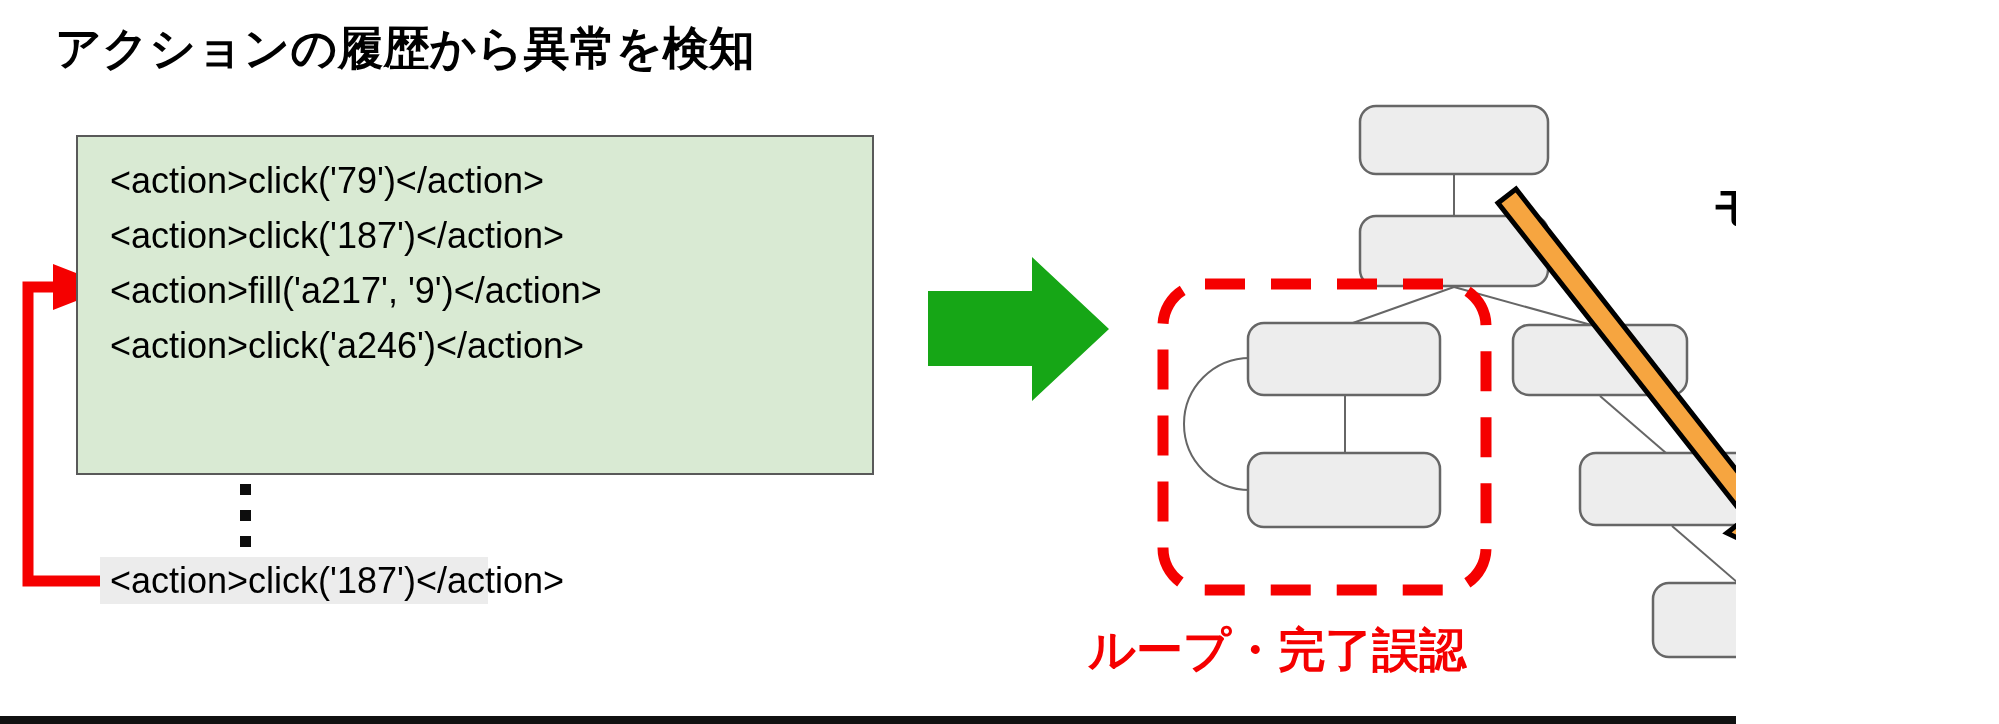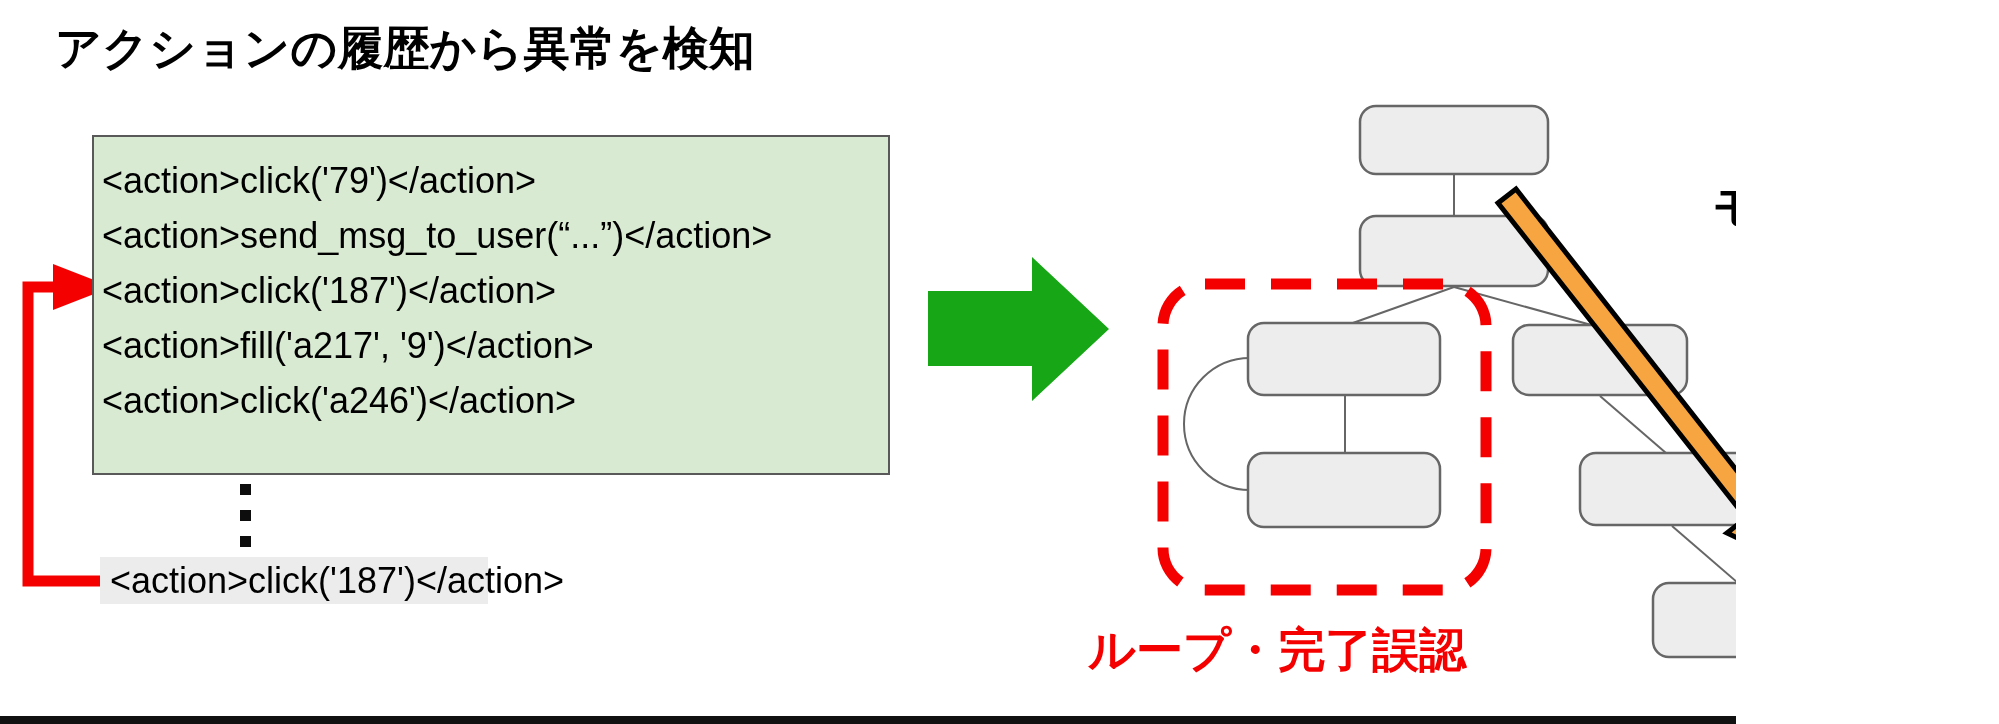--- a/index.html
+++ b/index.html
@@ -4,23 +4,23 @@
 <style>
   html,body{margin:0;padding:0;background:#fff;}
   .canvas{
     position:relative;width:1736px;height:724px;overflow:hidden;background:#fff;
     font-family:"Liberation Sans","DejaVu Sans",sans-serif;color:var(--text,#000);
   }
   .title{position:absolute;font-weight:bold;font-size:46px;white-space:nowrap;}
   .title.left{left:55px;top:18px;}
   .title.right{left:1212px;top:18px;}
   .code-box{
-    position:absolute;left:92px;top:135px;width:798px;height:340px;box-sizing:border-box;
+    position:absolute;left:76px;top:135px;width:798px;height:340px;box-sizing:border-box;
     background:var(--code_box_bg,#d9ead3);border:2px solid var(--code_box_border,#595959);
-    padding:16px 0 0 8px;
+    padding:16px 0 0 32px;
   }
   .code-line{font-size:36px;line-height:55px;white-space:nowrap;}
   .dots{position:absolute;left:240px;top:484px;width:12px;}
   .dots .sq{display:block;width:11px;height:11px;background:#0d0d0d;margin:0 0 15px 0;}
   .sr-only{position:absolute;width:1px;height:1px;overflow:hidden;clip:rect(0 0 0 0);white-space:nowrap;}
   .repeat-line{
     position:absolute;left:100px;top:557px;width:388px;height:47px;
     background:var(--highlight_bg,#ececec);font-size:36px;line-height:47px;
     padding-left:10px;box-sizing:border-box;white-space:nowrap;
   }
@@ -74,21 +74,20 @@
 
     <polygon class="orange-fill" points="1498,203 1746,518 1727,533 1798,566 1782,489 1763,504 1516,189"></polygon>
 
     <rect class="bottom-bar" x="0" y="716" width="1999" height="8"></rect>
   </svg>
 
   <div class="title left">アクションの履歴から異常を検知</div>
 
   <div class="code-box">
     <div class="code-line">&lt;action&gt;click('79')&lt;/action&gt;</div>
-    <div class="code-line">&lt;action&gt;send_msg_to_user(“...”)&lt;/action&gt;</div>
     <div class="code-line">&lt;action&gt;click('187')&lt;/action&gt;</div>
     <div class="code-line">&lt;action&gt;fill('a217', '9')&lt;/action&gt;</div>
     <div class="code-line">&lt;action&gt;click('a246')&lt;/action&gt;</div>
   </div>
 
   <div class="dots">
     <span class="sq"></span>
     <span class="sq"></span>
     <span class="sq"></span>
     <span class="sr-only">⋮</span>

